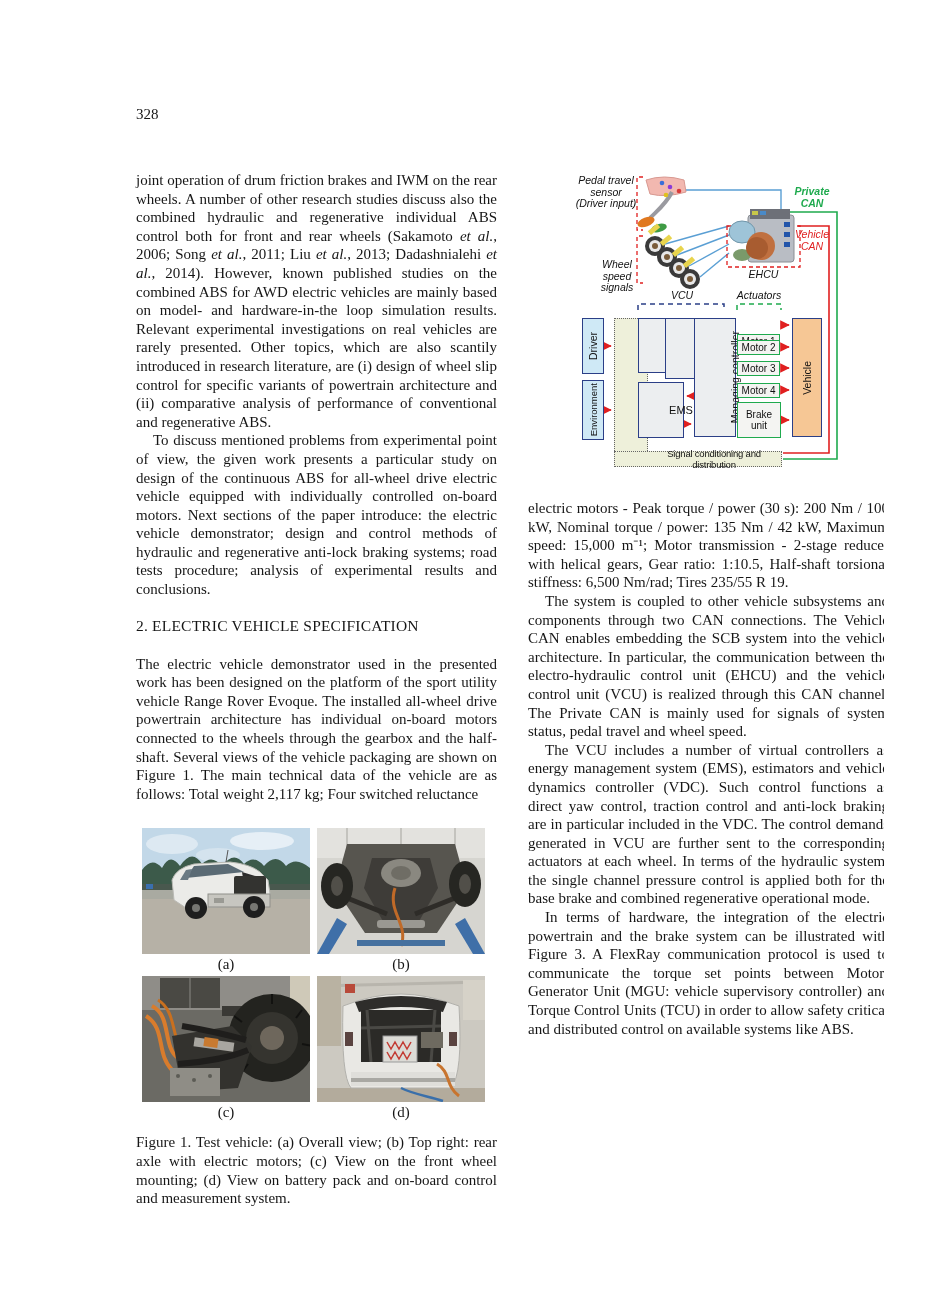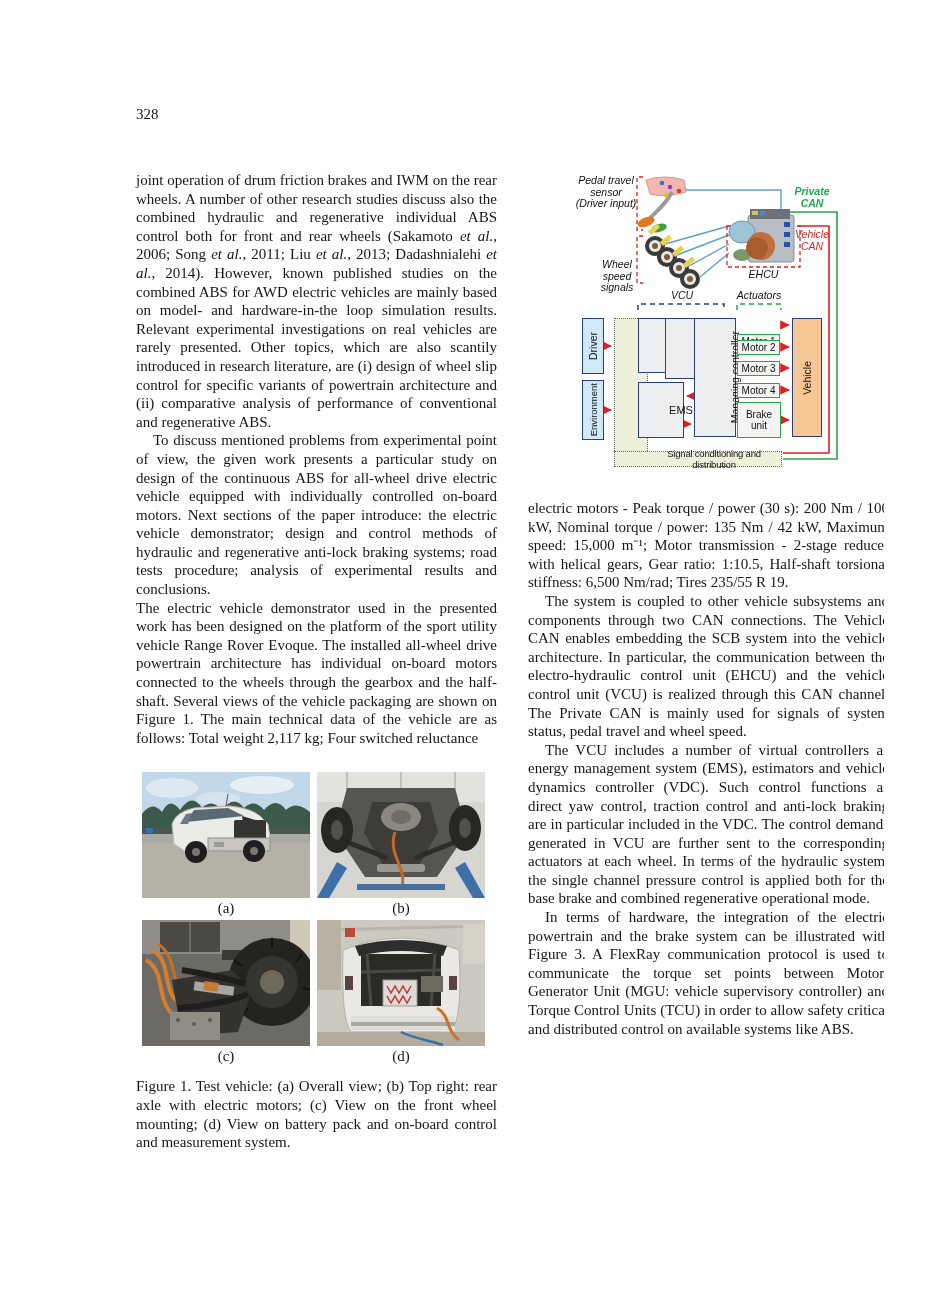--- a/index.html
+++ b/index.html
@@ -44,20 +44,21 @@
 </head>
 <body>
 
 <div class="page">
 
   <div class="pnum">328</div>
 
   <div class="colL">
     <p class="body"><span>joint operation of drum friction brakes and IWM on the rear wheels. A number of other research studies discuss also the combined hydraulic and regenerative individual ABS control both for front and rear wheels (Sakamoto </span><span class="it">et al.</span><span>, 2006; Song </span><span class="it">et al.</span><span>, 2011; Liu </span><span class="it">et al.</span><span>, 2013; Dadashnialehi </span><span class="it">et al.</span><span>, 2014). However, known published studies on the combined ABS for AWD electric vehicles are mainly based on model- and hardware-in-the loop simulation results. Relevant experimental investigations on real vehicles are rarely presented. Other topics, which are also scantily introduced in research literature, are (i) design of wheel slip control for specific variants of powertrain architecture and (ii) comparative analysis of performance of conventional and regenerative ABS.</span></p>
     <p class="body ind">To discuss mentioned problems from experimental point of view, the given work presents a particular study on design of the continuous ABS for all-wheel drive electric vehicle equipped with individually controlled on-board motors. Next sections of the paper introduce: the electric vehicle demonstrator; design and control methods of hydraulic and regenerative anti-lock braking systems; road tests procedure; analysis of experimental results and conclusions.</p>
+    <h2 class="sechead">2. ELECTRIC VEHICLE SPECIFICATION</h2>
     <p class="body">The electric vehicle demonstrator used in the presented work has been designed on the platform of the sport utility vehicle Range Rover Evoque. The installed all-wheel drive powertrain architecture has individual on-board motors connected to the wheels through the gearbox and the half-shaft. Several views of the vehicle packaging are shown on Figure 1. The main technical data of the vehicle are as follows: Total weight 2,117 kg; Four switched reluctance</p>
 
     <div class="fig1">
 
       <div class="cell">
         <svg viewBox="0 0 168 126">
           <rect width="168" height="126" fill="#c2d8e8"></rect>
           <ellipse cx="30" cy="16" rx="26" ry="10" fill="#dde9f2"></ellipse>
           <ellipse cx="120" cy="13" rx="32" ry="9" fill="#e6eff6"></ellipse>
           <ellipse cx="76" cy="27" rx="22" ry="7" fill="#d4e3ee"></ellipse>

